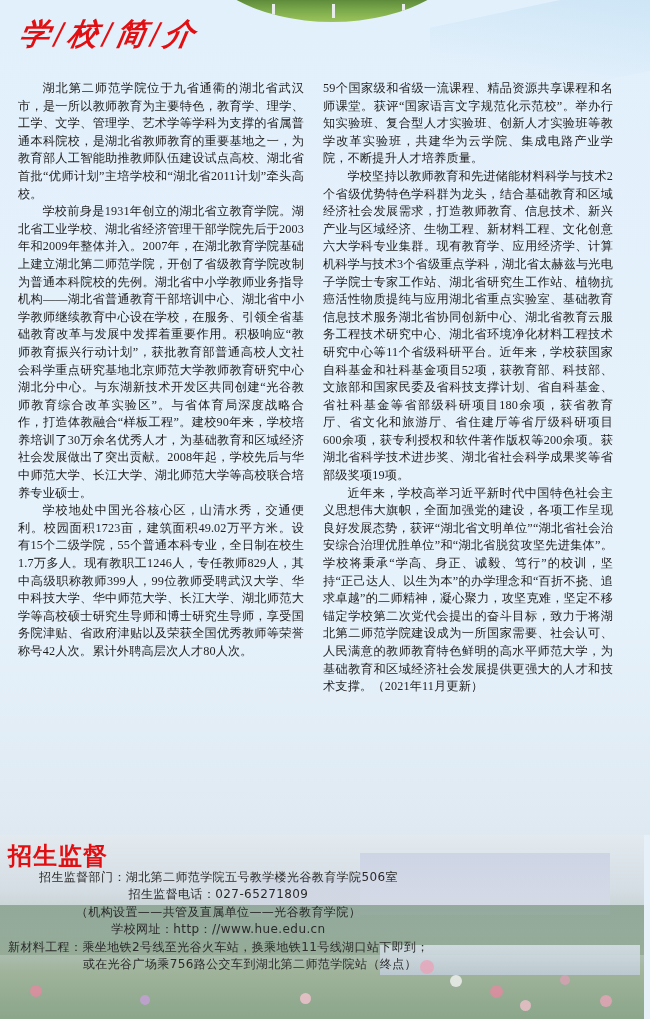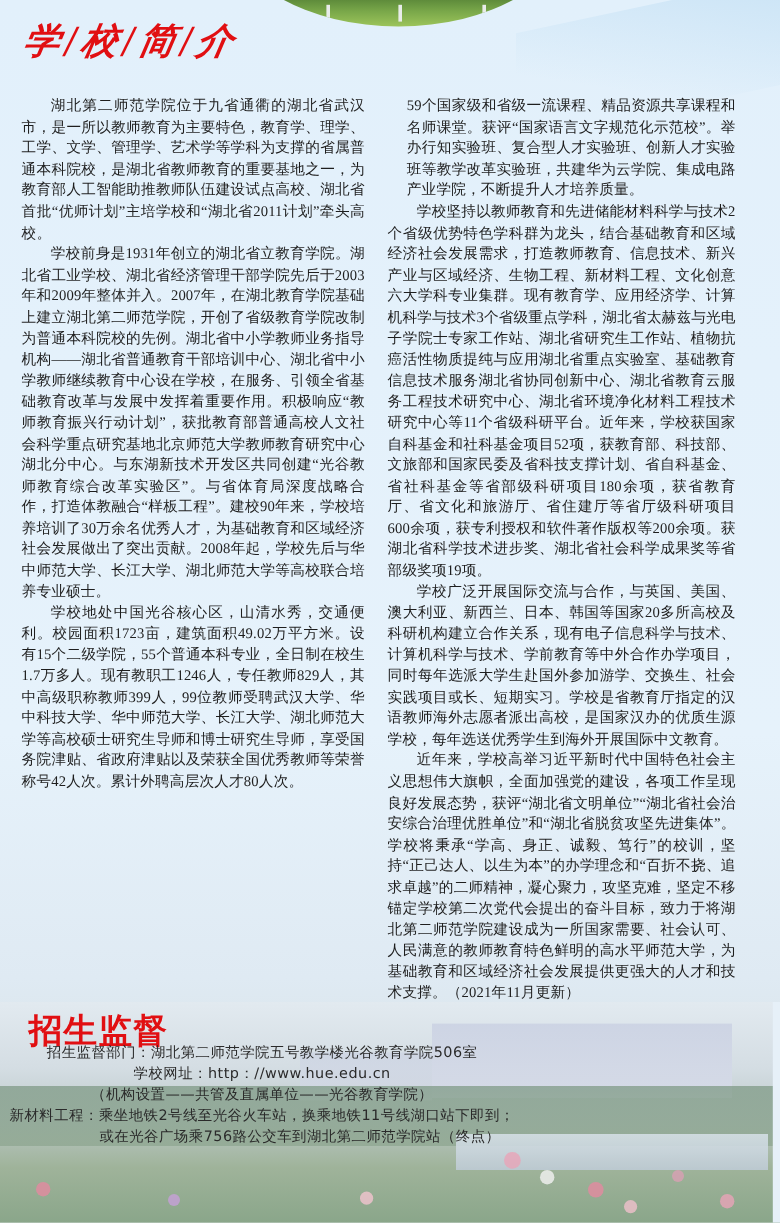--- a/index.html
+++ b/index.html
@@ -31,44 +31,44 @@
   }
   .page-title .sep { color:#e10f12; font-weight:normal; margin:0 2px; font-style:normal; }
   .col {
     position:absolute; top:80px; width:286px;
     font-size:12.2px; line-height:17.6px; text-align:justify;
     letter-spacing:0.15px;
   }
   .col p { margin:0; text-indent:2em;font-family:Liberation Serif, serif; }
   .col-left { left:18px; }
   .col-right { left:323px; width:290px; }
-  .col-right p.first { text-indent:0;margin-left:16px; }
+  .col-right p.first { text-indent:0; }
   .bottom-photo {
     position:absolute; left:0; top:835px; width:650px; height:184px; overflow:hidden;
     background: linear-gradient(180deg, #e2eaf0 0%, #d4dde3 30%, #b9c7c4 55%, #9fb39a 75%, #8aa68a 100%);
   }
   .building {
     position:absolute; left:360px; top:18px; width:250px; height:62px;
     background: linear-gradient(180deg, #c9d0e2 0%, #d8dcea 100%);
     opacity:0.8;
   }
   .building.b2 { left:250px; top:42px; width:110px; height:40px; opacity:0.6; }
   .trees {
     position:absolute; left:0; top:70px; width:650px; height:50px;
     background: linear-gradient(180deg, #7f9a86 0%, #8ea690 100%); opacity:0.75;
   }
   .water {
     position:absolute; left:380px; top:110px; width:260px; height:30px;
     background: linear-gradient(180deg, #d8e2ea 0%, #c0ccd8 100%); opacity:0.85;
   }
   .flower { position:absolute; border-radius:50%; opacity:0.8; }
   .enroll-title {
-    position:absolute; left:24px; top:840px;
+    position:absolute; left:8px; top:840px;
     font-family: Liberation Sans, sans-serif;
-    font-weight:bold; font-size:28px; color:#e10f12; letter-spacing:1px;
+    font-weight:bold; font-size:24px; color:#e10f12; letter-spacing:1px;
   }
   .enroll-list {
     position:absolute; left:8px; top:869px; font-size:12px; line-height:17.4px; color:#2a2a2a;
   }
   .enroll-list .row { white-space:nowrap; letter-spacing:0.4px;text-align:center; }
   .enroll-list .row.indent { padding-left:63px; }
   .right-edge { position:absolute; right:0; top:835px; width:6px; height:184px; background:#e6f0f8; }
 </style>
 </head>
 <body>
@@ -105,24 +105,24 @@
 
 <div class="col col-left">
   <p>湖北第二师范学院位于九省通衢的湖北省武汉市，是一所以教师教育为主要特色，教育学、理学、工学、文学、管理学、艺术学等学科为支撑的省属普通本科院校，是湖北省教师教育的重要基地之一，为教育部人工智能助推教师队伍建设试点高校、湖北省首批“优师计划”主培学校和“湖北省2011计划”牵头高校。</p>
   <p>学校前身是1931年创立的湖北省立教育学院。湖北省工业学校、湖北省经济管理干部学院先后于2003年和2009年整体并入。2007年，在湖北教育学院基础上建立湖北第二师范学院，开创了省级教育学院改制为普通本科院校的先例。湖北省中小学教师业务指导机构——湖北省普通教育干部培训中心、湖北省中小学教师继续教育中心设在学校，在服务、引领全省基础教育改革与发展中发挥着重要作用。积极响应“教师教育振兴行动计划”，获批教育部普通高校人文社会科学重点研究基地北京师范大学教师教育研究中心湖北分中心。与东湖新技术开发区共同创建“光谷教师教育综合改革实验区”。与省体育局深度战略合作，打造体教融合“样板工程”。建校90年来，学校培养培训了30万余名优秀人才，为基础教育和区域经济社会发展做出了突出贡献。2008年起，学校先后与华中师范大学、长江大学、湖北师范大学等高校联合培养专业硕士。</p>
   <p>学校地处中国光谷核心区，山清水秀，交通便利。校园面积1723亩，建筑面积49.02万平方米。设有15个二级学院，55个普通本科专业，全日制在校生1.7万多人。现有教职工1246人，专任教师829人，其中高级职称教师399人，99位教师受聘武汉大学、华中科技大学、华中师范大学、长江大学、湖北师范大学等高校硕士研究生导师和博士研究生导师，享受国务院津贴、省政府津贴以及荣获全国优秀教师等荣誉称号42人次。累计外聘高层次人才80人次。</p>
 </div>
 
 <div class="col col-right">
   <p class="first">59个国家级和省级一流课程、精品资源共享课程和名师课堂。获评“国家语言文字规范化示范校”。举办行知实验班、复合型人才实验班、创新人才实验班等教学改革实验班，共建华为云学院、集成电路产业学院，不断提升人才培养质量。</p>
   <p>学校坚持以教师教育和先进储能材料科学与技术2个省级优势特色学科群为龙头，结合基础教育和区域经济社会发展需求，打造教师教育、信息技术、新兴产业与区域经济、生物工程、新材料工程、文化创意六大学科专业集群。现有教育学、应用经济学、计算机科学与技术3个省级重点学科，湖北省太赫兹与光电子学院士专家工作站、湖北省研究生工作站、植物抗癌活性物质提纯与应用湖北省重点实验室、基础教育信息技术服务湖北省协同创新中心、湖北省教育云服务工程技术研究中心、湖北省环境净化材料工程技术研究中心等11个省级科研平台。近年来，学校获国家自科基金和社科基金项目52项，获教育部、科技部、文旅部和国家民委及省科技支撑计划、省自科基金、省社科基金等省部级科研项目180余项，获省教育厅、省文化和旅游厅、省住建厅等省厅级科研项目600余项，获专利授权和软件著作版权等200余项。获湖北省科学技术进步奖、湖北省社会科学成果奖等省部级奖项19项。</p>
-  <p>学校广泛开展国际交流与合作，与英国、美国、澳大利亚、新西兰、日本、韩国等国家20多所高校及科研机构建立合作关系，现有电子信息科学与技术、计算机科学与技术、学前教育等中外合作办学项目，同时每年选派大学生赴国外参加游学、交换生、社会实践项目或长、短期实习。学校是省教育厅指定的汉语教师海外志愿者派出高校，是国家汉办的优质生源学校，每年选送优秀学生到海外开展国际中文教育。</p>
   <p>近年来，学校高举习近平新时代中国特色社会主义思想伟大旗帜，全面加强党的建设，各项工作呈现良好发展态势，获评“湖北省文明单位”“湖北省社会治安综合治理优胜单位”和“湖北省脱贫攻坚先进集体”。学校将秉承“学高、身正、诚毅、笃行”的校训，坚持“正己达人、以生为本”的办学理念和“百折不挠、追求卓越”的二师精神，凝心聚力，攻坚克难，坚定不移锚定学校第二次党代会提出的奋斗目标，致力于将湖北第二师范学院建设成为一所国家需要、社会认可、人民满意的教师教育特色鲜明的高水平师范大学，为基础教育和区域经济社会发展提供更强大的人才和技术支撑。（2021年11月更新）</p>
 </div>
 
 <div class="enroll-title">招生监督</div>
 <div class="enroll-list">
   <div class="row">招生监督部门：湖北第二师范学院五号教学楼光谷教育学院506室</div>
+  <div class="row">招生监督电话：027-65271809</div>
+  <div class="row">（机构设置——共管及直属单位——光谷教育学院）</div>
   <div class="row">学校网址：http：//www.hue.edu.cn</div>
-  <div class="row">（机构设置——共管及直属单位——光谷教育学院）</div>
   <div class="row">新材料工程：乘坐地铁2号线至光谷火车站，换乘地铁11号线湖口站下即到；</div>
   <div class="row indent">或在光谷广场乘756路公交车到湖北第二师范学院站（终点）</div>
 </div>
 
 </body></html>

